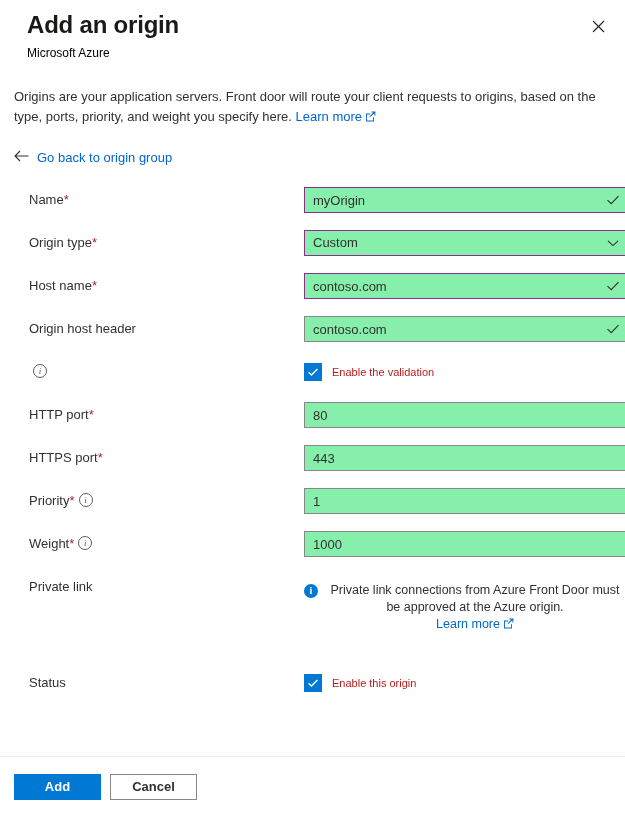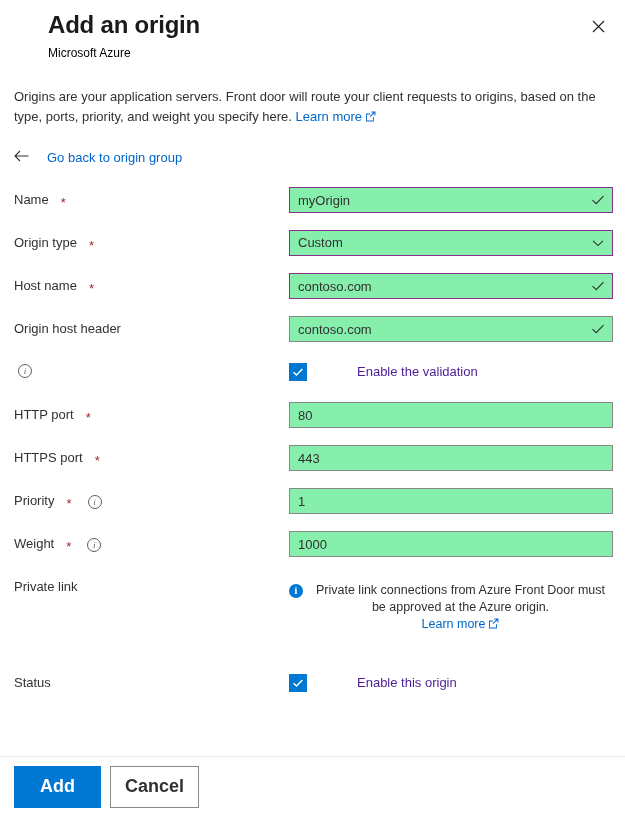--- a/index.html
+++ b/index.html
@@ -13,22 +13,21 @@
     position: relative;
     font-family: "Liberation Sans", sans-serif;
     color: #323130;
     -webkit-font-smoothing: antialiased;
     overflow: hidden;
   }
 
   
   .header {
     position: relative;
-    padding: 10px 14px 0 14px;
-    margin-left: 34px;
+    padding: 10px 14px 0 27px;
   }
   .title {
     font-size: 24px;
     line-height: 30px;
     font-weight: 600;
     color: #1b1a19;
     letter-spacing: -0.2px;
     margin: 0;
   }
   .subtitle {
@@ -70,21 +69,21 @@
     display: inline-block;
     vertical-align: -1px;
     margin-left: 3px;
   }
 
   
   .back-row {
     margin: 22px 14px 0 14px;
     display: flex;
     align-items: center;
-    gap: 18px;
+    gap: 8px;
     font-size: 13px;
     width: max-content;
     cursor: pointer;
   }
   .back-arrow { color: #323130; display: block; }
 
   
   .form {
     margin-top: 22px;
   }
@@ -95,22 +94,23 @@
     padding-left: 14px;
   }
   .label {
     width: 275px;
     flex: 0 0 275px;
     font-size: 13px;
     line-height: 16px;
     color: #323130;
     padding-top: 5px;
     display: flex;
-    align-items: flex-end;
-    gap: 12px;
+    align-items: flex-start;
+    gap: 0;
+    margin-left: 15px;
   }
   .req {
     color: #a4262c;
     font-size: 13px;
     line-height: 1;
     position: relative;
     top: 1px;
   }
   .field {
     flex: 1 1 auto;
@@ -170,24 +170,23 @@
     flex: 0 0 18px;
     display: flex;
     align-items: center;
     justify-content: center;
   }
   .chk.checked {
     background: #0078d4;
     border-color: #0078d4;
   }
   .chk-label {
-    font-size: 13px;
-    color: #4c1d95;
+    font-size: 11px;
+    color: #b91c1c;
     line-height: 16px;
-    margin-left: 40px;
   }
 
   
   .info-circle {
     width: 14px;
     height: 14px;
     border: 1px solid #605e5c;
     border-radius: 50%;
     box-sizing: border-box;
     display: inline-flex;
@@ -239,25 +238,25 @@
     bottom: 0;
     height: 59px;
     border-top: 1px solid #edebe9;
     background: #ffffff;
     display: flex;
     align-items: center;
     padding-left: 14px;
     gap: 9px;
   }
   .btn {
-    height: 42px;
+    height: 26px;
     min-width: 87px;
     box-sizing: border-box;
     font-family: "Liberation Sans", sans-serif;
-    font-size: 18px;
+    font-size: 13px;
     font-weight: 600;
     cursor: pointer;
     padding: 0 14px;
     display: inline-flex;
     align-items: center;
     justify-content: center;
   }
   .btn-primary {
     background: #0078d4;
     color: #ffffff;

